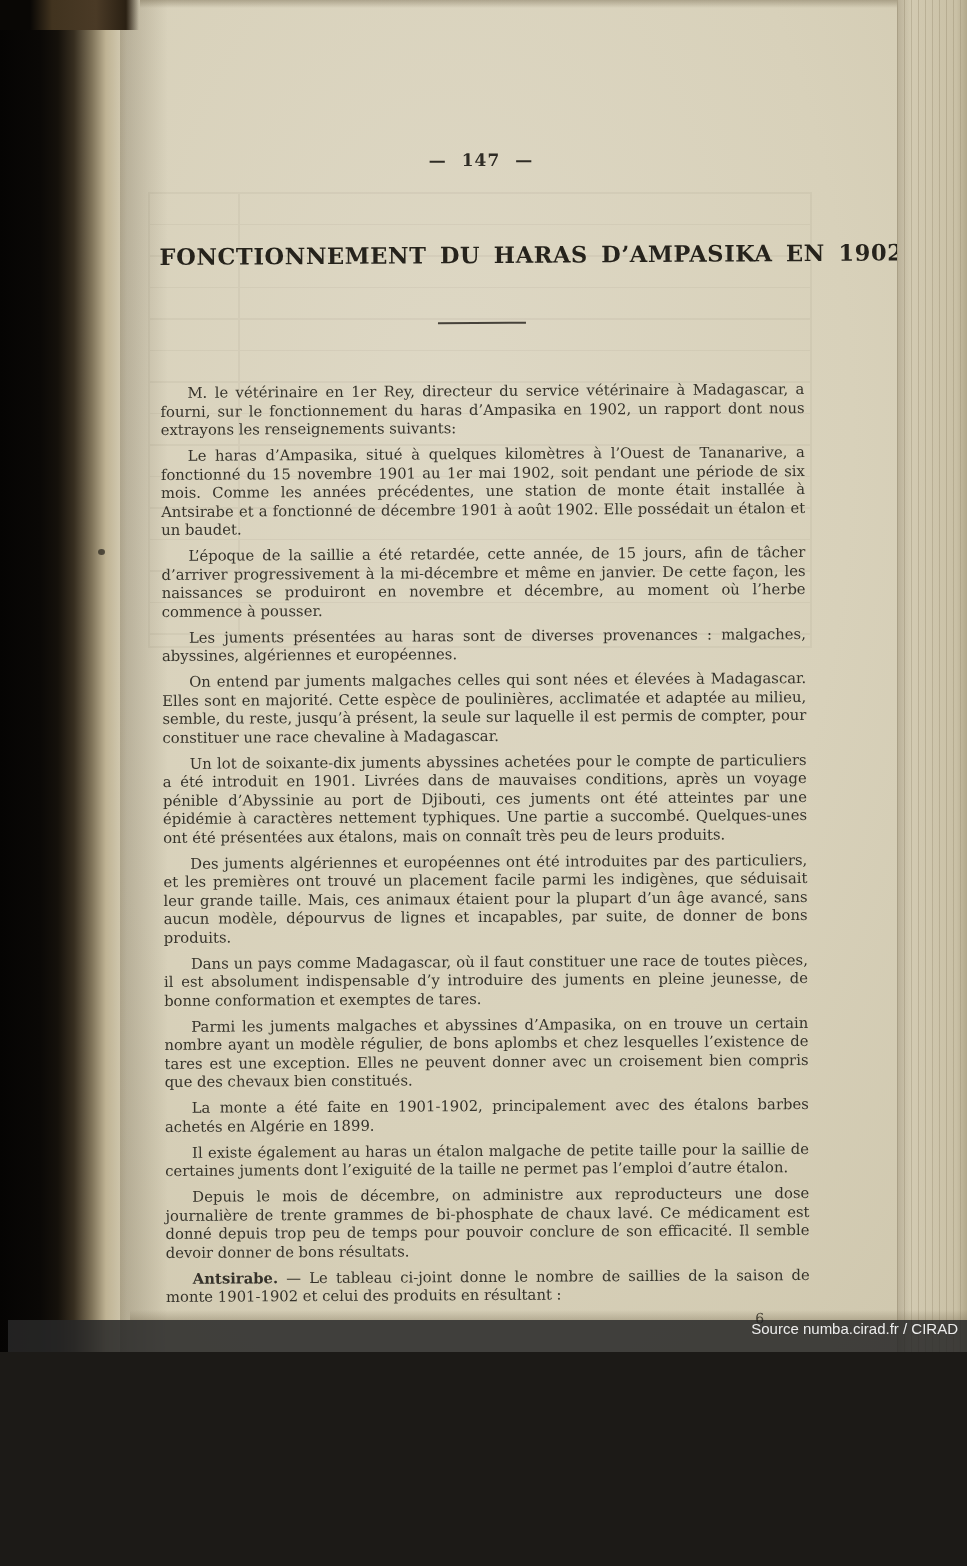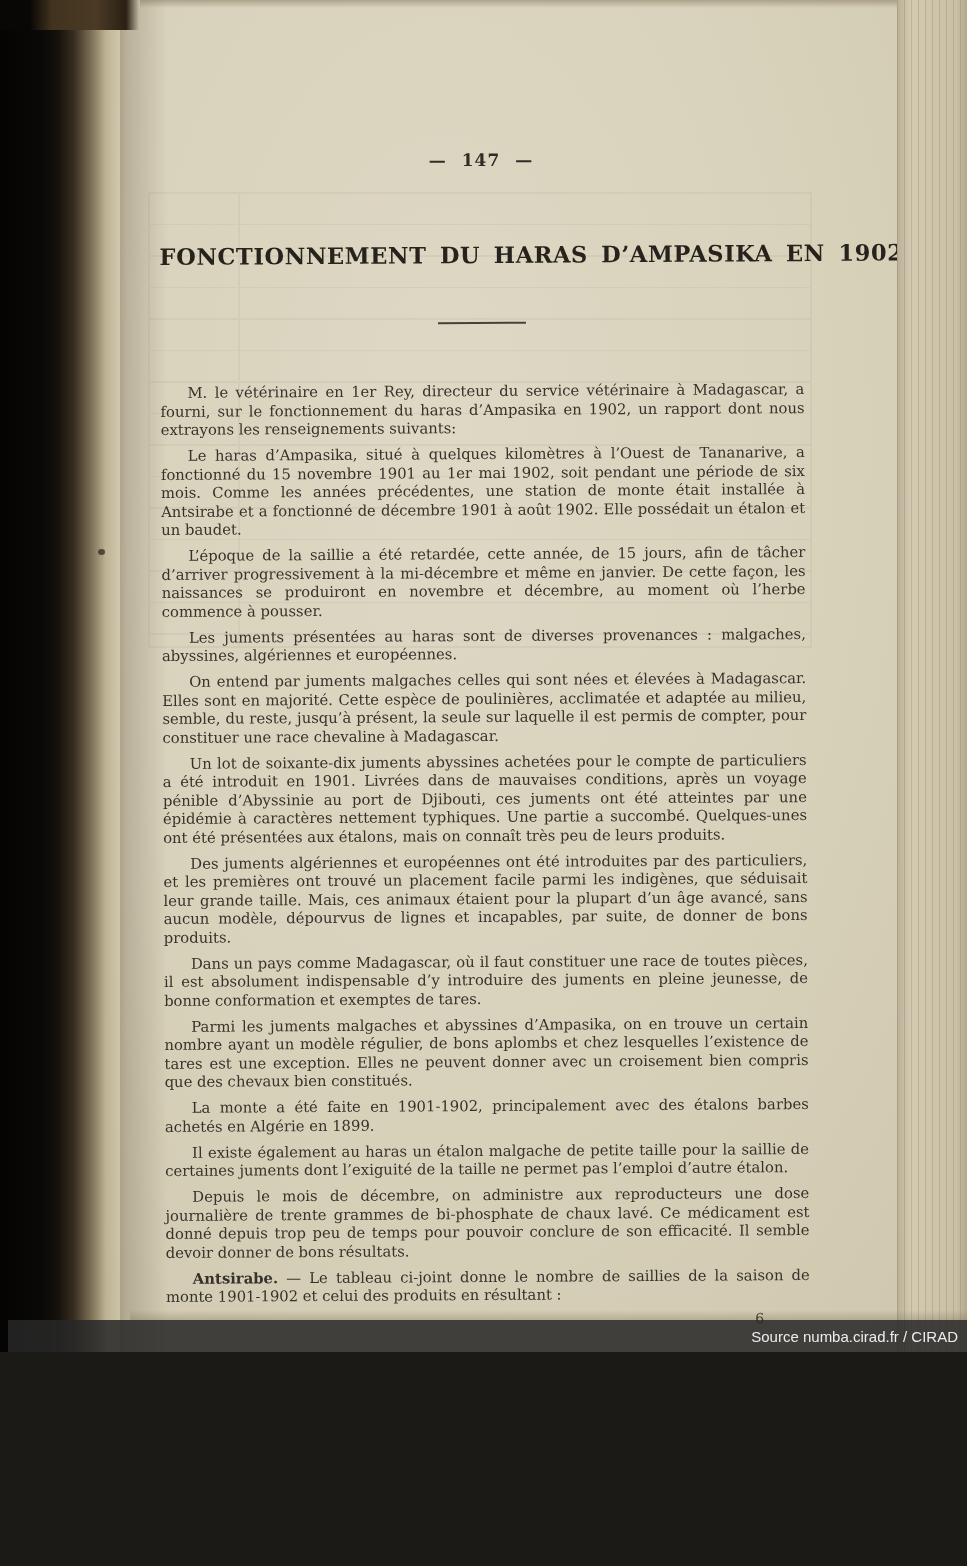--- a/index.html
+++ b/index.html
@@ -71,21 +71,21 @@
   }
   .divider { width:88px; height:2px; background:#46423a; margin:54px auto 0; }
   .bodytext { margin-top:58px; font-size:14.8px; line-height:18.5px; text-align:justify; }
   .bodytext p { margin:0 0 7.5px; text-indent:27px; }
   .lead { font-weight:700; }
   .footnum { margin-top:4px; padding-right:46px; text-align:right; font-size:14px; color:#35322a; }
   .source-bar {
     position:absolute; left:8px; right:0; bottom:0; height:32px;
     background:rgba(40,40,40,0.86); color:#ededed;
     font-family:"Liberation Sans", sans-serif; font-size:15px;
-    display:flex; align-items:center; justify-content:flex-end;
+    display:flex; align-items:flex-start; justify-content:flex-end;
     padding-right:9px; box-sizing:border-box;
   }
 </style>
 </head>
 <body>
 
 <div class="viewport">
   <div class="paper"></div>
   <div class="showthrough"></div>
 

